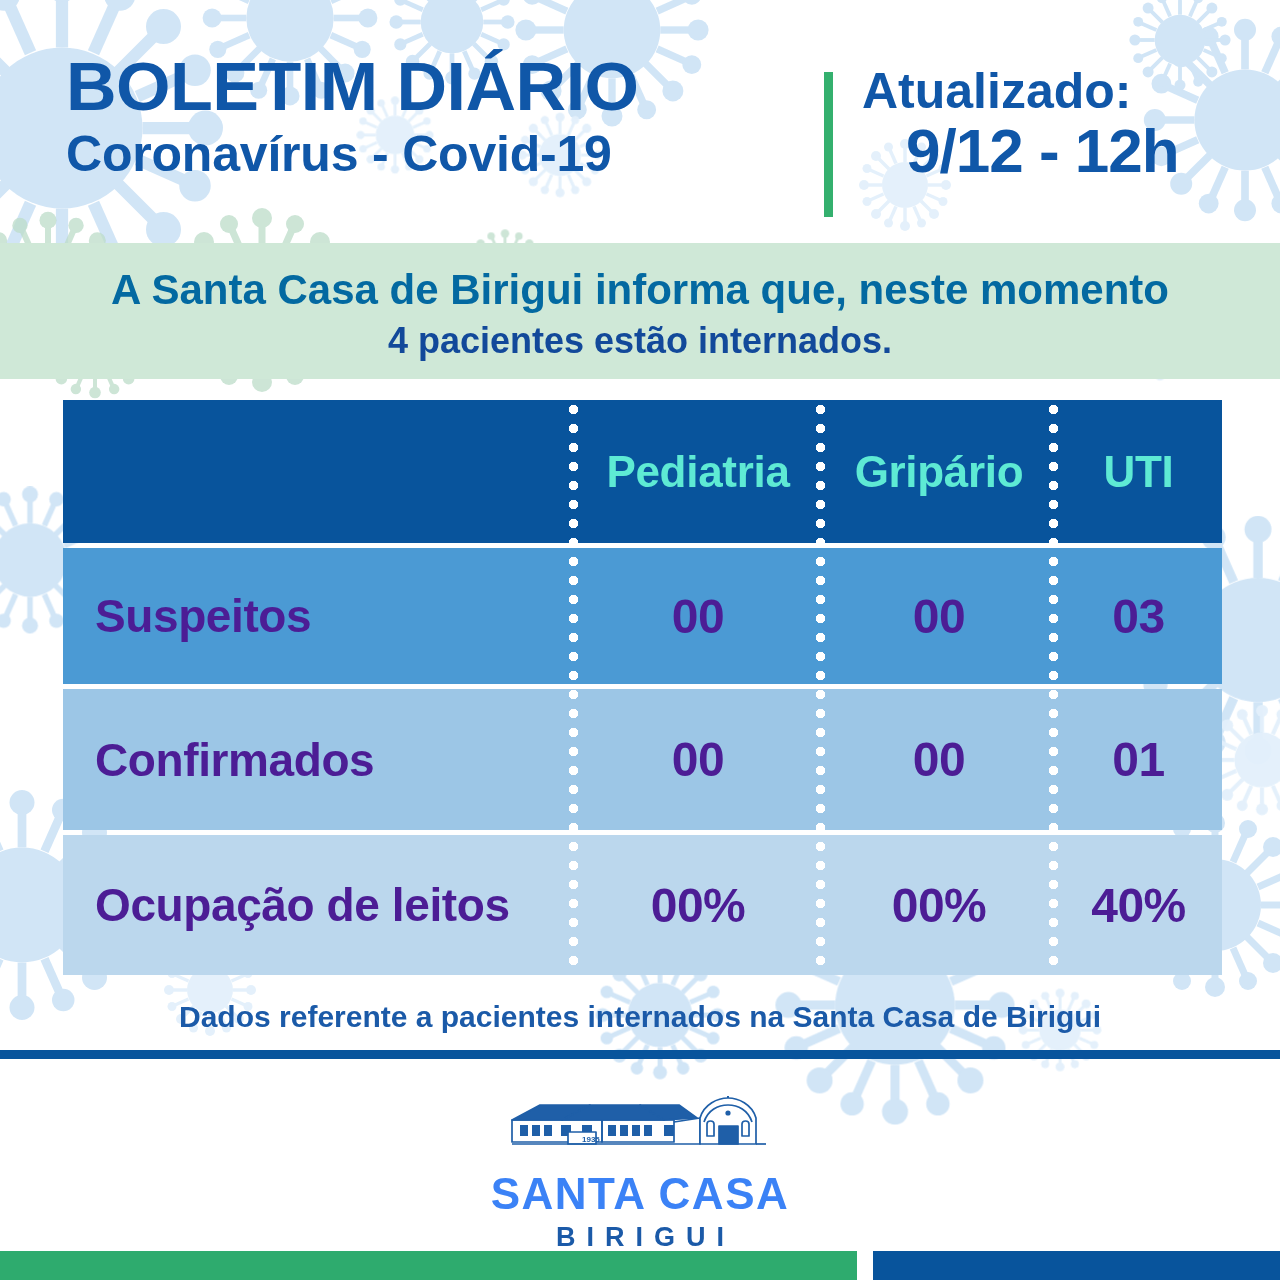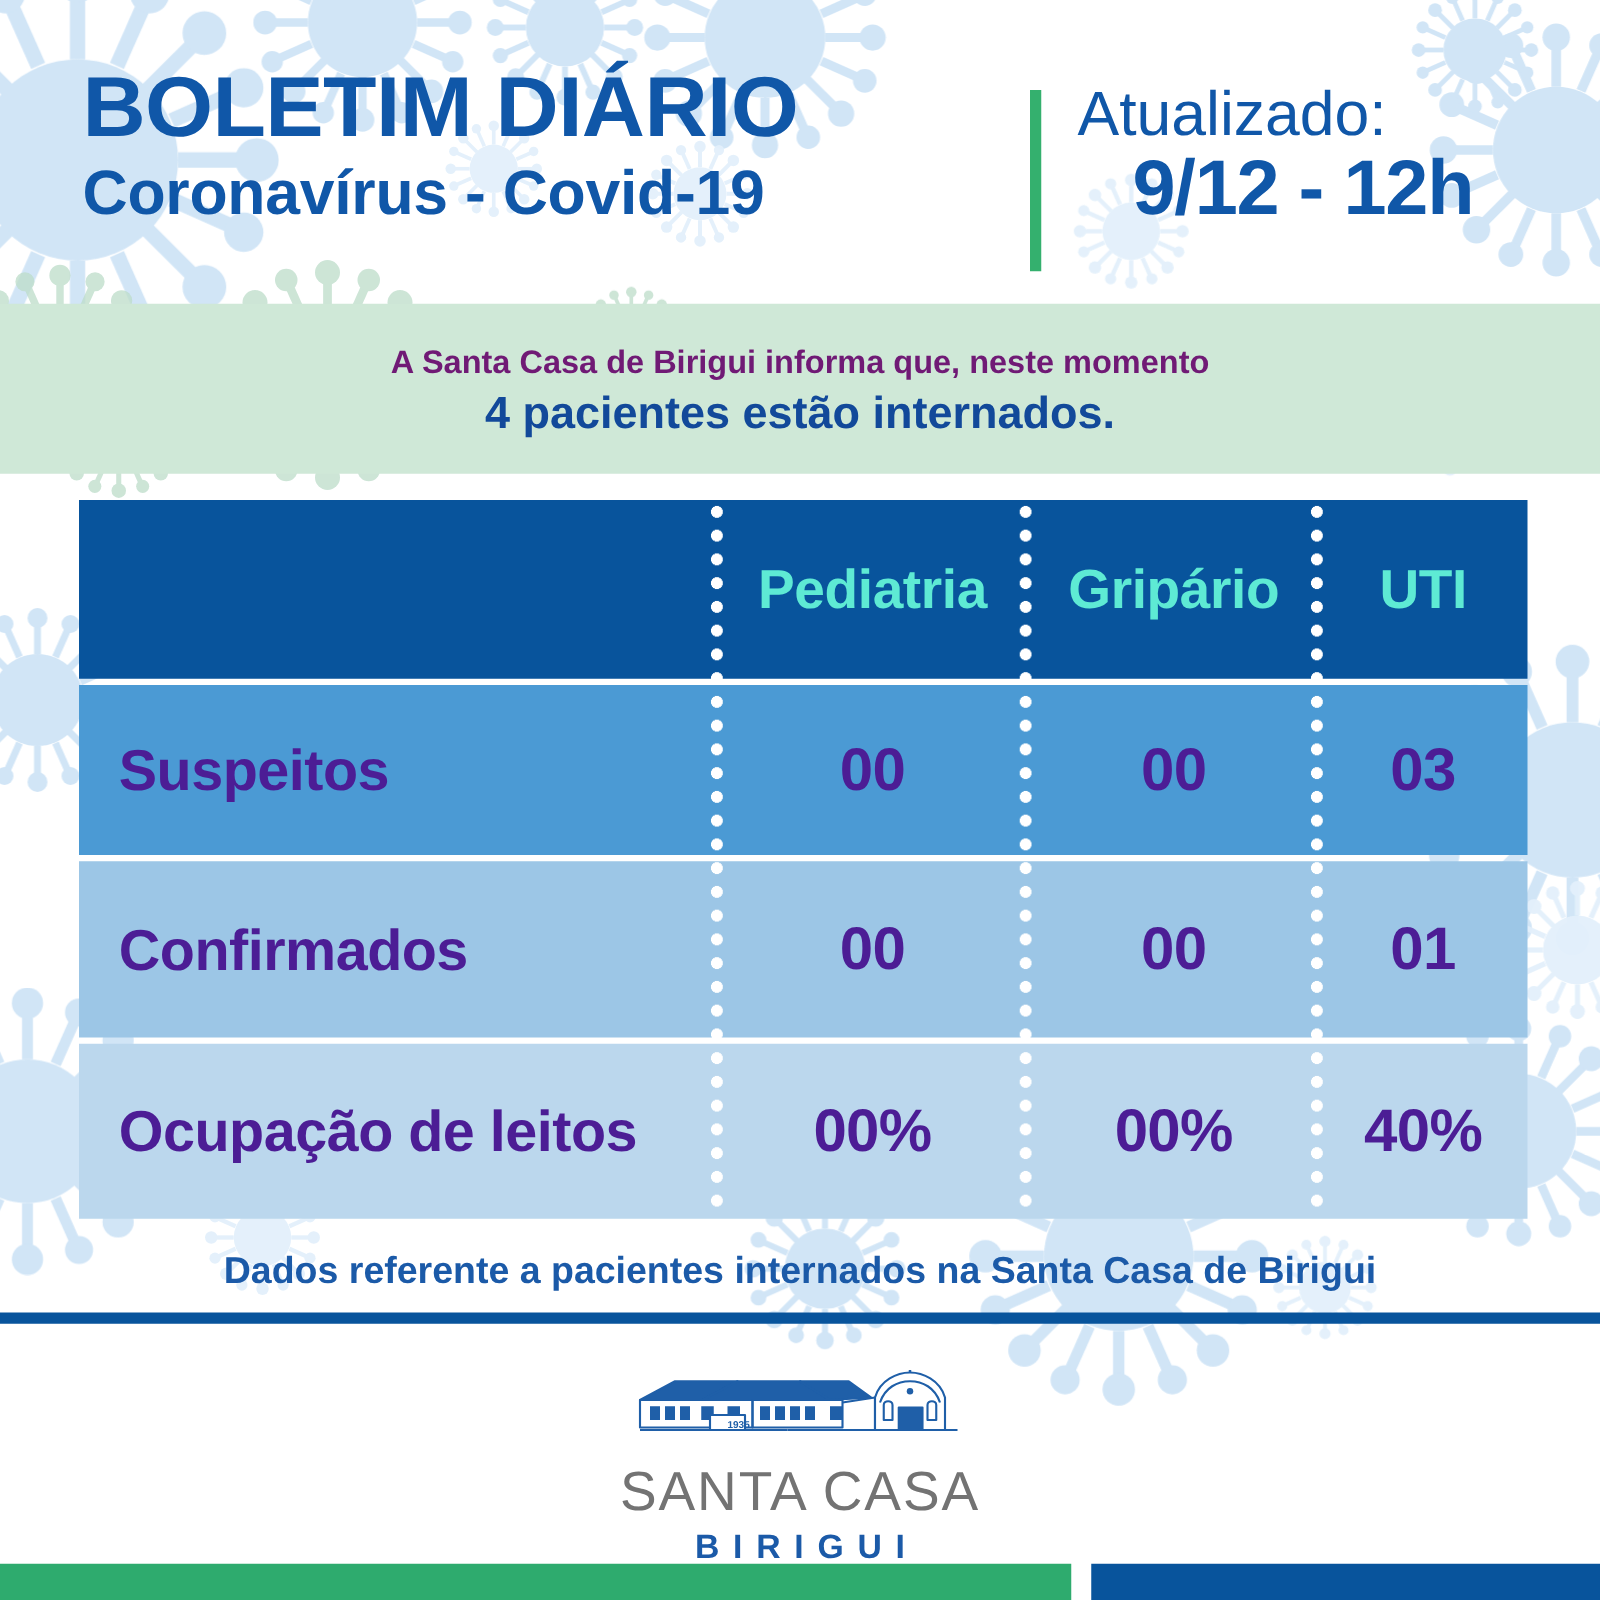--- a/index.html
+++ b/index.html
@@ -75,21 +75,21 @@
   }
   .header-right {
     position: absolute;
     left: 862px;
     top: 64px;
     width: 400px;
     text-align: left;
   }
   .upd-label {
     font-size: 50px;
-    font-weight: 400;
+    font-weight: 700;
     color: #1057a8;
     line-height: 1.08;
     white-space: nowrap;
   }
   .upd-value {
     font-size: 62px;
     font-weight: 700;
     color: #1057a8;
     line-height: 1.08;
     letter-spacing: -1px;
@@ -112,23 +112,23 @@
     z-index: 2;
     width: 100%;
     height: 100%;
     display: flex;
     flex-direction: column;
     align-items: center;
     justify-content: center;
     padding-top: 4px;
   }
   .notice-line1 {
-    font-size: 26px;
+    font-size: 42px;
     font-weight: 600;
-    color: #701a75;
+    color: #0369a1;
     line-height: 1.32;
     white-space: nowrap;
   }
   .notice-line2 {
     font-size: 36px;
     font-weight: 700;
     color: #12499a;
     line-height: 1.32;
     white-space: nowrap;
   }
@@ -248,23 +248,23 @@
     width: 1280px;
     display: flex;
     flex-direction: column;
     align-items: center;
     z-index: 3;
   }
   .logo-art { width: 272px; height: 70px; }
   .logo-name {
     margin-top: 6px;
     font-size: 44px;
-    font-weight: 400;
+    font-weight: 700;
     letter-spacing: 1.5px;
-    color: #737373;
+    color: #3b82f6;
     line-height: 1;
   }
   .logo-city {
     margin-top: 8px;
     font-size: 27px;
     font-weight: 600;
     letter-spacing: 11px;
     color: #1b5aa8;
     line-height: 1;
     padding-left: 11px;

